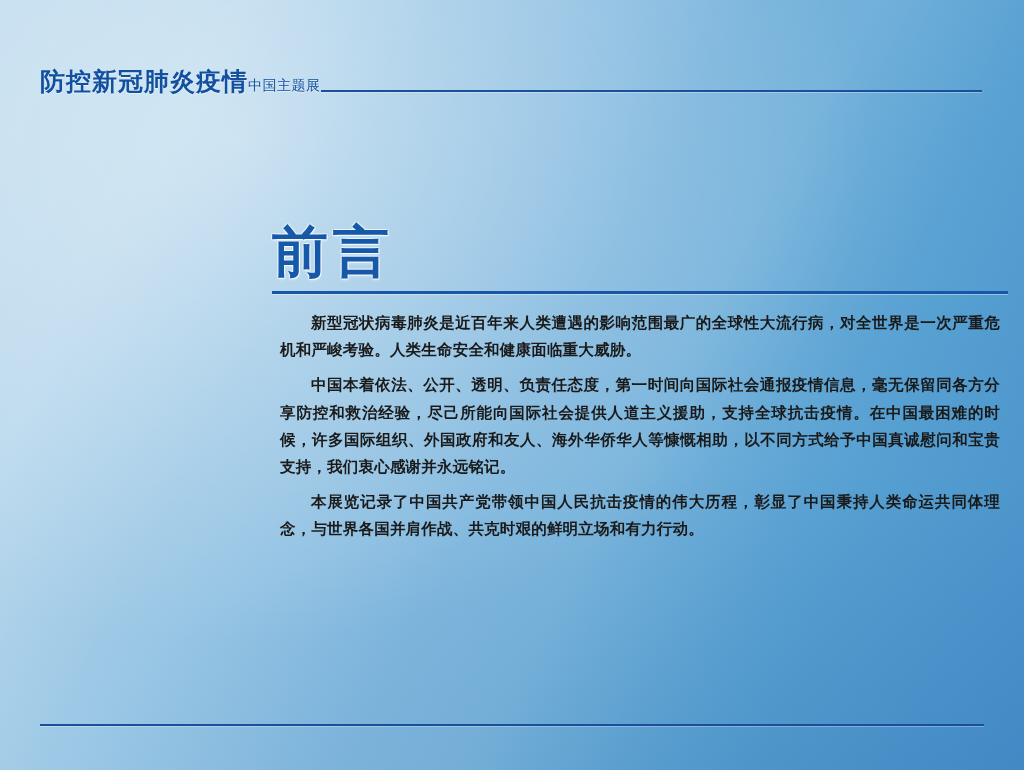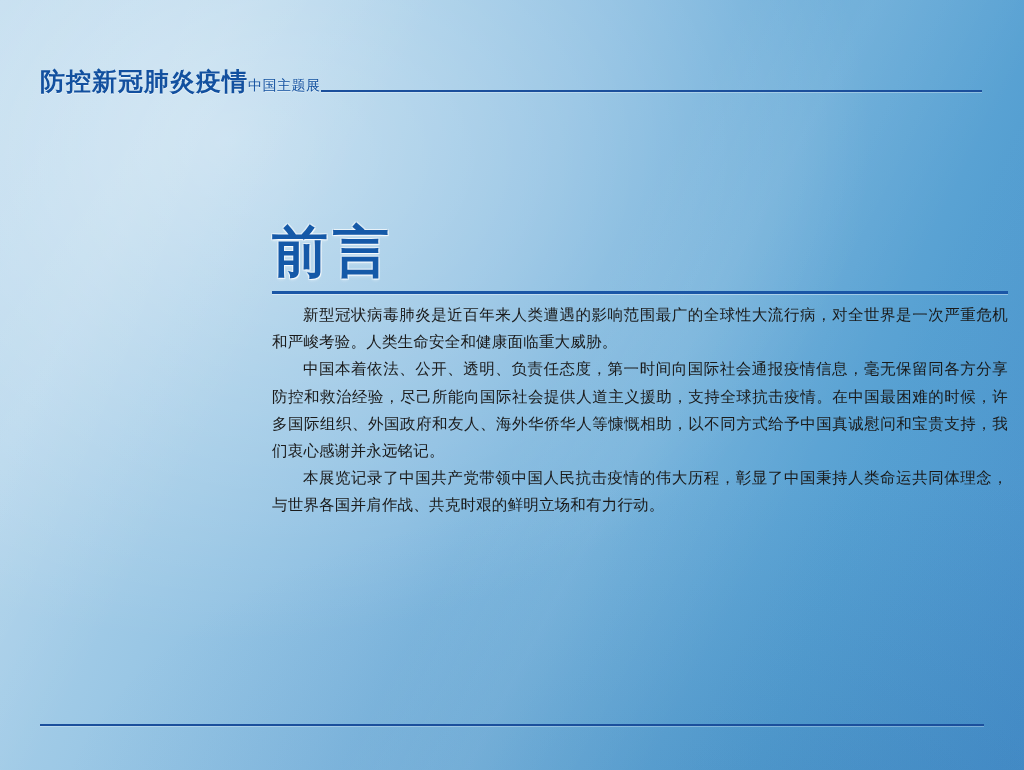--- a/index.html
+++ b/index.html
@@ -126,28 +126,29 @@
   }
 
   
   #body-copy {
     position: absolute;
     left: 272px;
     top: 302px;
     width: 736px;
   }
   .para {
-    margin: 0;
+    margin: 8px;
     font-size: 15.5px;
     line-height: 27.2px;
     color: #1a1a1a;
     text-align: justify;
     text-justify: inter-ideograph;
     text-indent: 2em;
     letter-spacing: 0.2px;
+    font-weight: bold;
   }
 
   
   #footer-rule {
     position: absolute;
     left: 40px;
     right: 40px;
     top: 724px;
     height: 0;
     border-top: 2px solid #1b4f9c;

